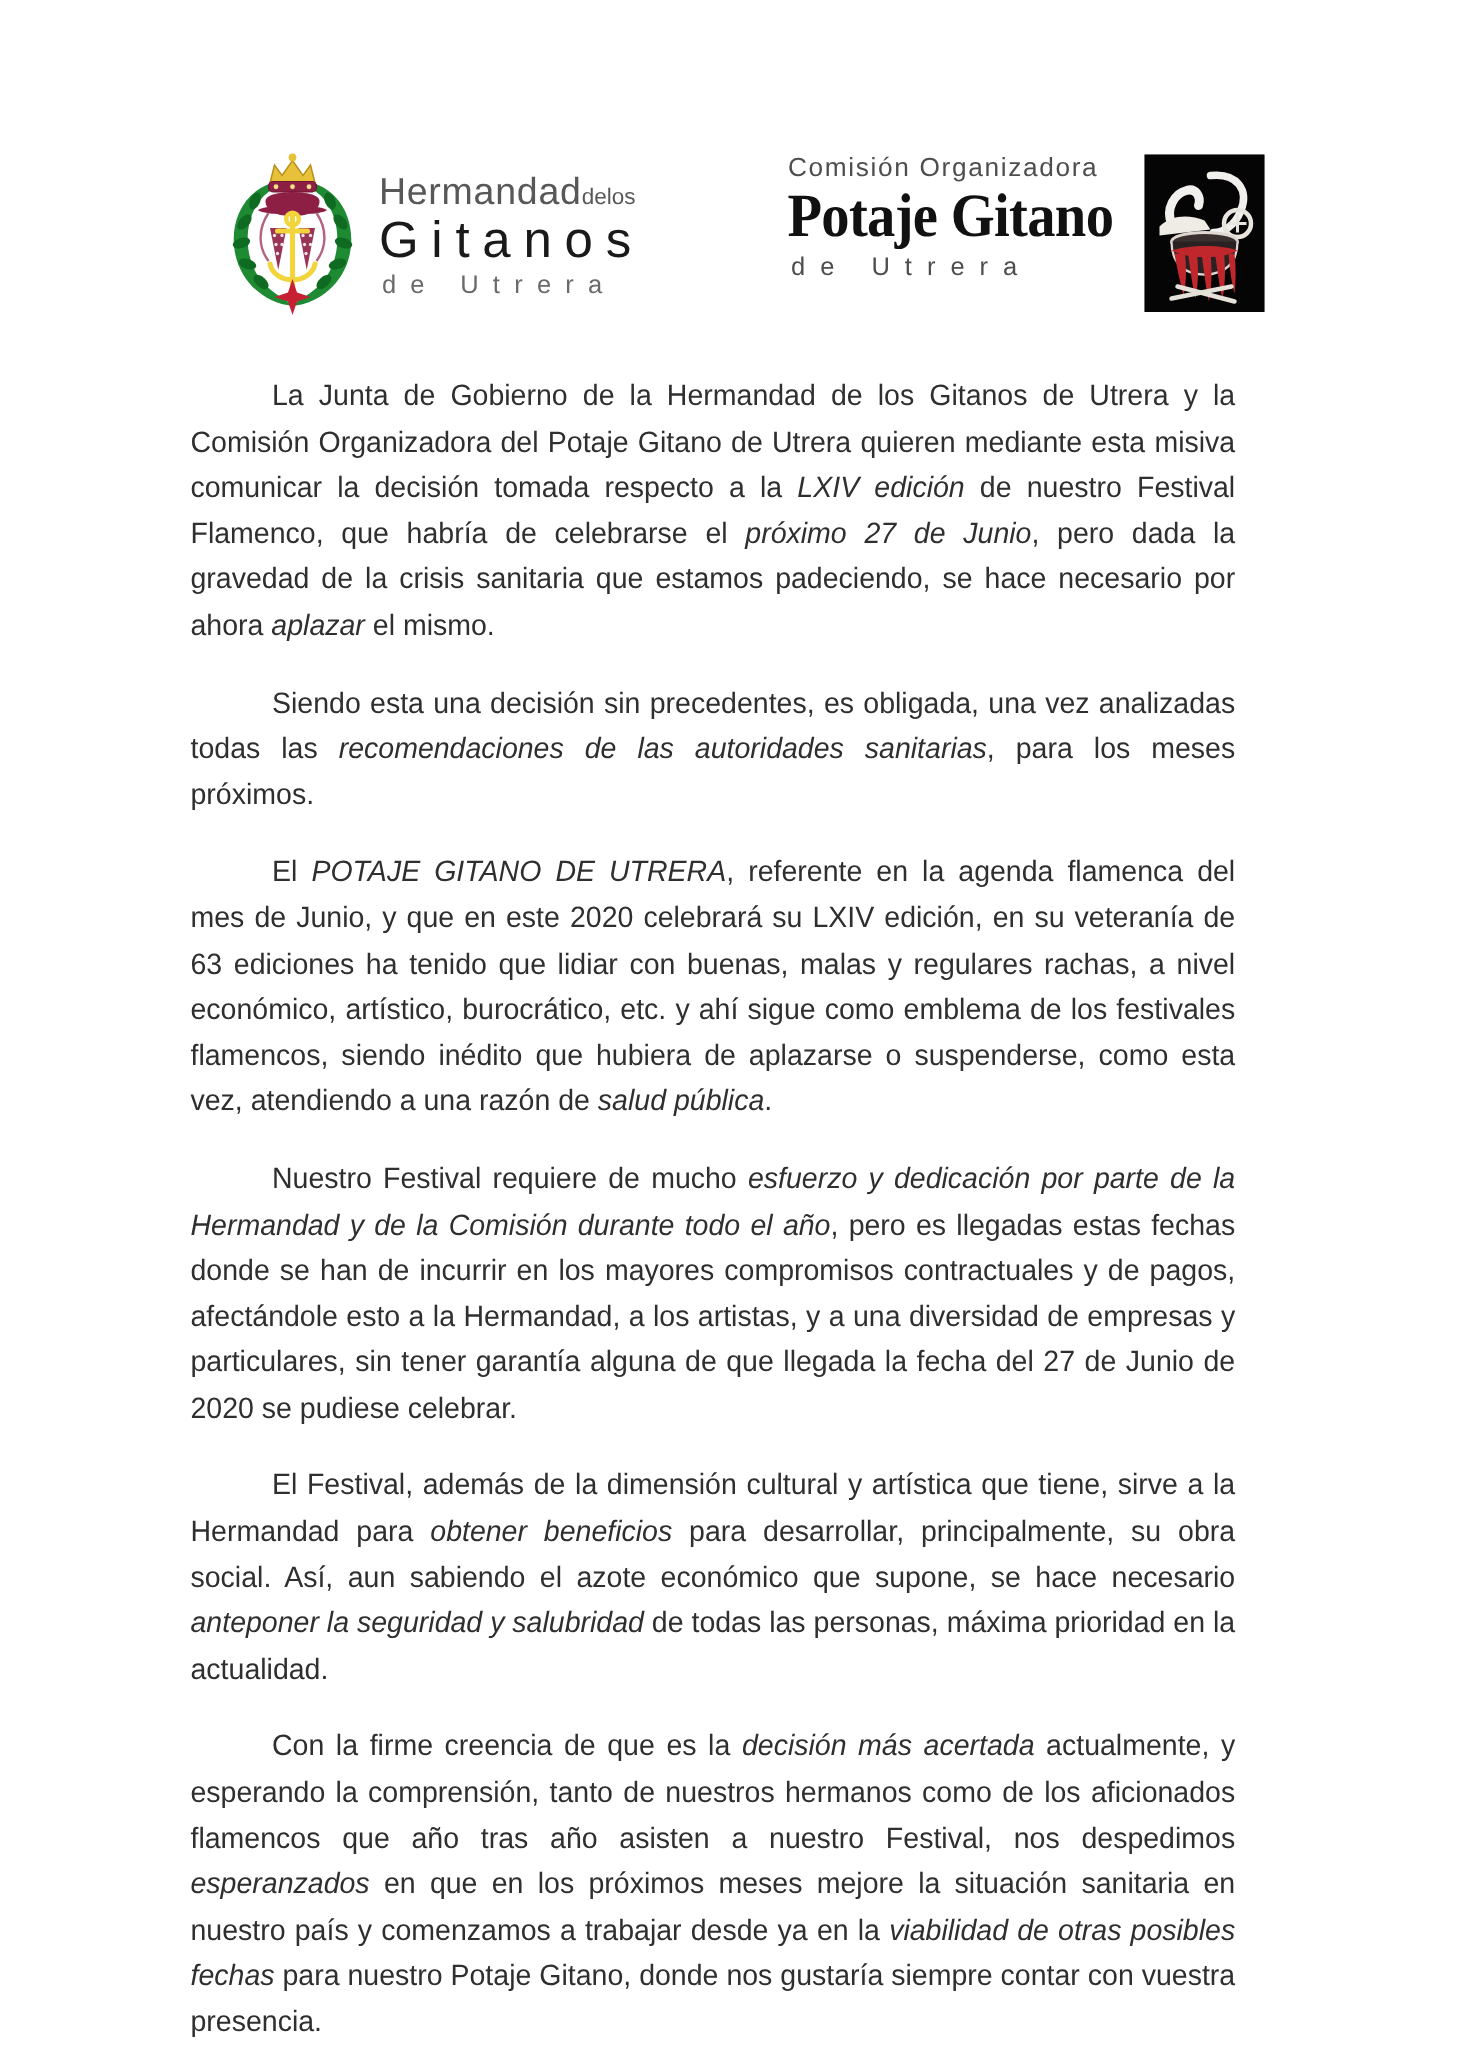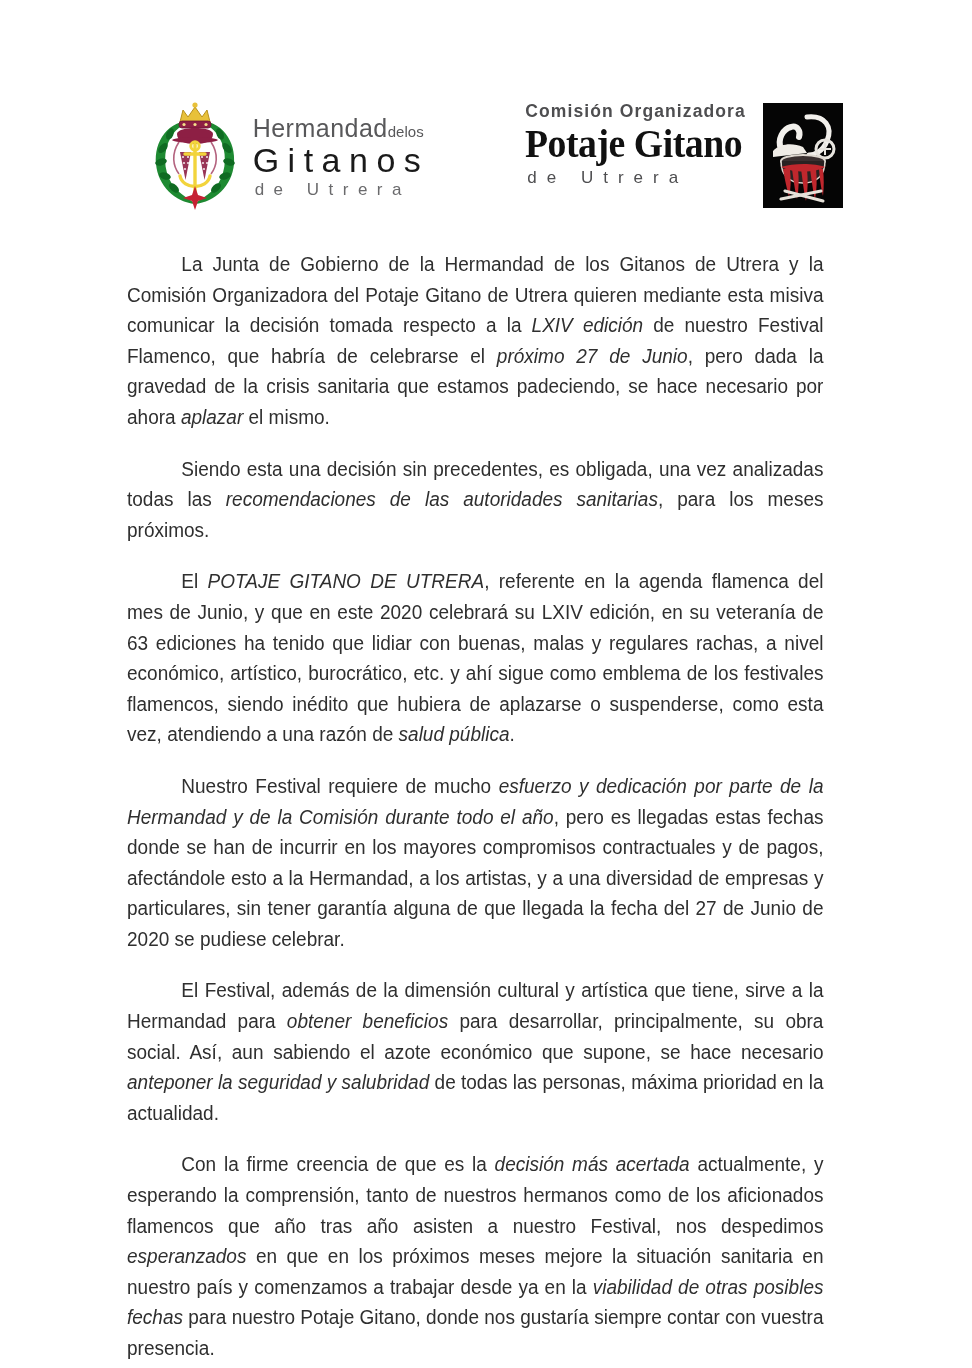--- a/index.html
+++ b/index.html
@@ -83,21 +83,21 @@
   }
   .potaje-words {
     text-align: left;
   }
   .line-comision {
     font-size: 17.5px;
     color: #4e4e50;
     letter-spacing: 1.1px;
     line-height: 1;
     white-space: nowrap;
-    font-weight: 700;
+    font-weight: 400;
   }
   .line-potaje {
     font-family: "Liberation Serif", serif;
     font-size: 41px;
     color: #111111;
     font-weight: 700;
     letter-spacing: -0.5px;
     line-height: 1.05;
     white-space: nowrap;
     transform: scaleX(0.92);

